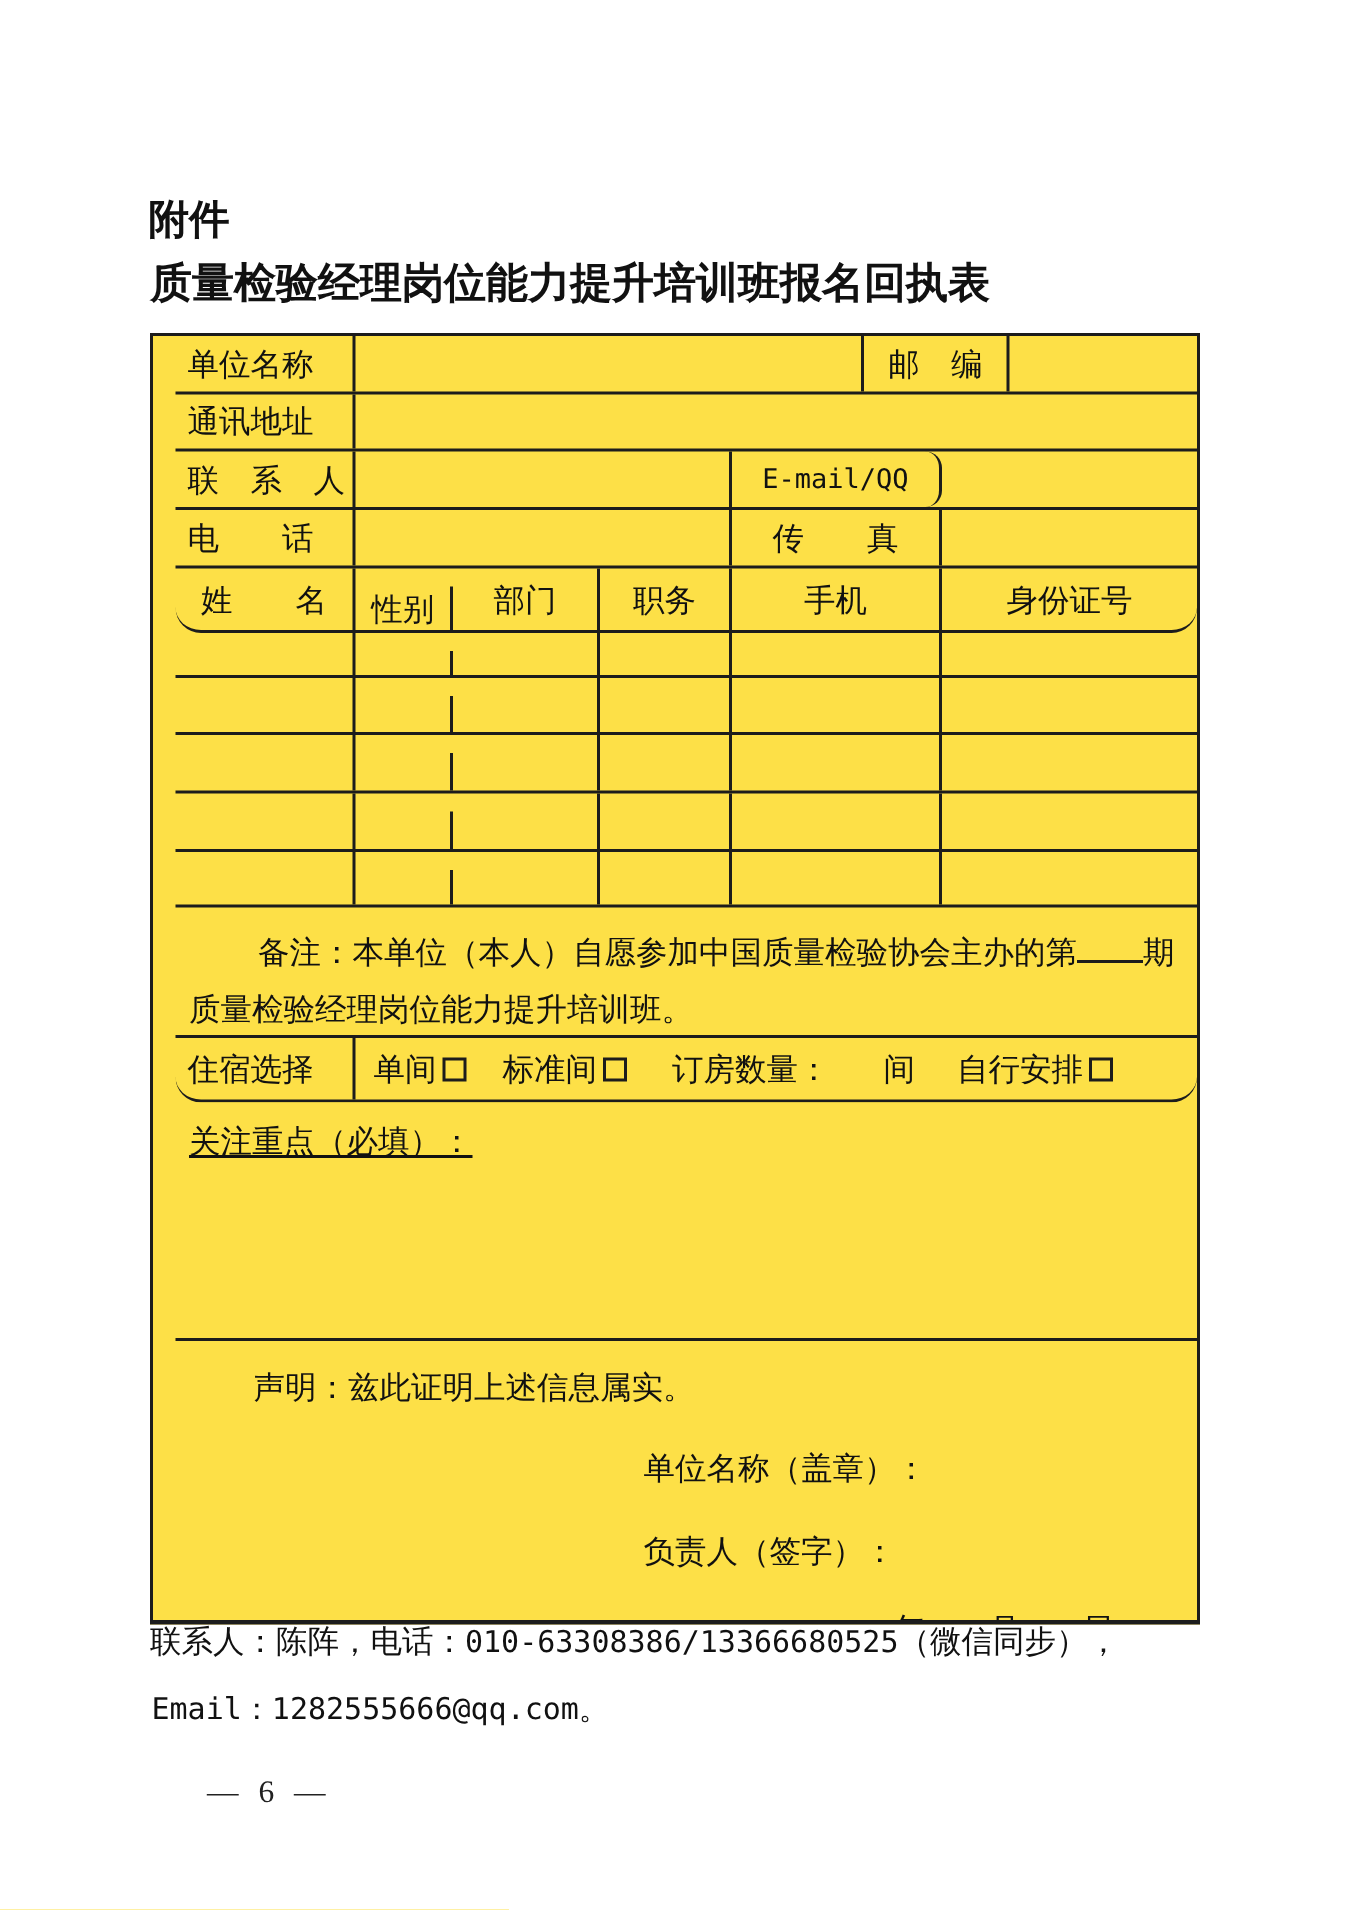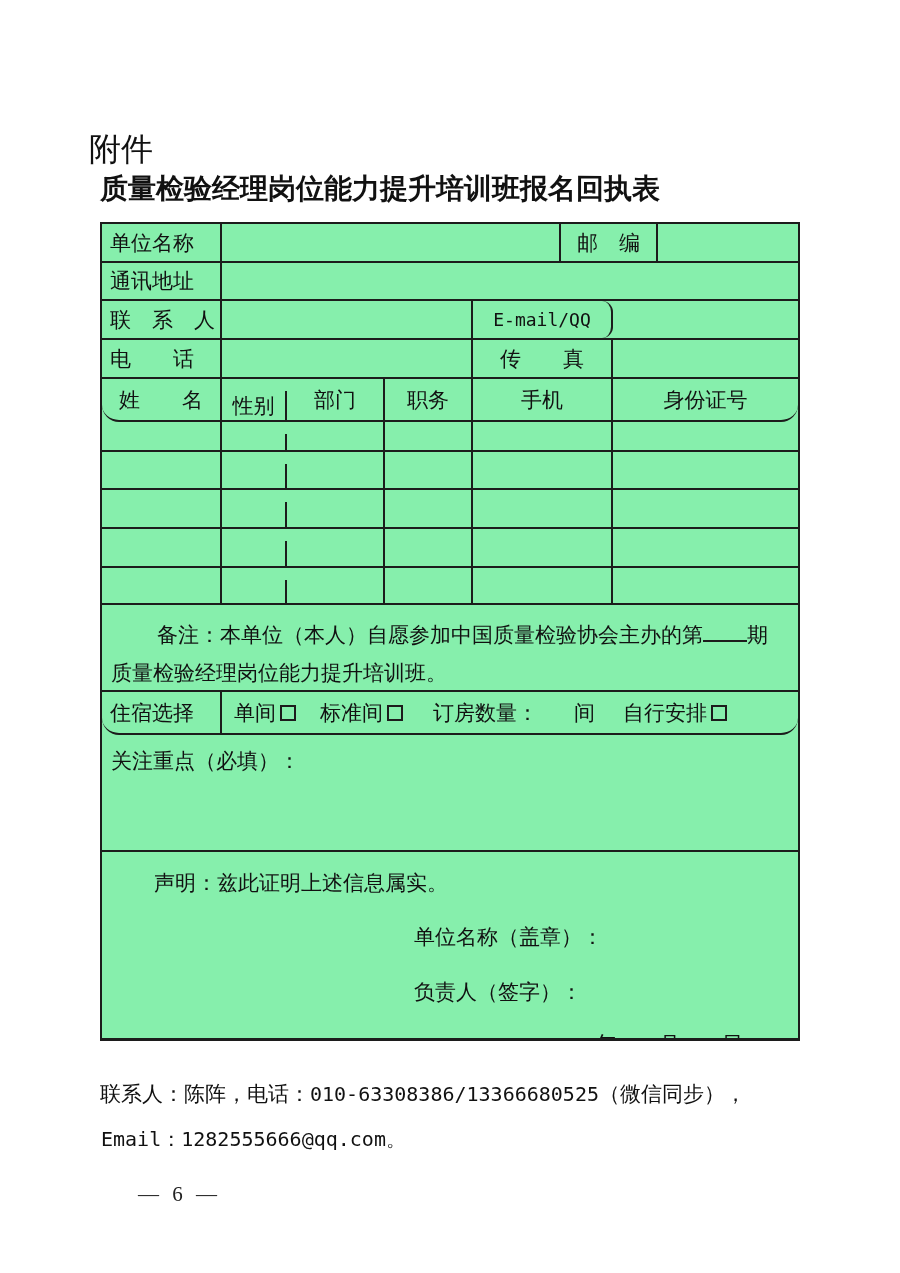--- a/index.html
+++ b/index.html
@@ -5,44 +5,44 @@
   :root { --ink:#1c1c1c; }
   * { margin:0; padding:0; box-sizing:border-box; }
   body {
     width:900px; height:1273px; background:#ffffff; color:#111;
     font-family:"Liberation Serif","DejaVu Serif",serif;
     position:relative; overflow:hidden;
   }
   .mono { font-family:"DejaVu Sans Mono","Liberation Mono",monospace; }
 
   .attachment {
-    position:absolute; left:89px; top:128px;
-    font-size:32px; font-weight:400;
+    position:absolute; left:99px; top:128px;
+    font-size:27px; font-weight:700;
     font-family:"Liberation Sans","DejaVu Sans",sans-serif;
   }
   .doc-title {
     position:absolute; left:100px; top:170px; width:700px;
     text-align:left; font-size:28px; font-weight:700; white-space:nowrap;
   }
 
   .form {
     position:absolute; left:100px; top:222px; width:700px;
-    border:2px solid var(--ink); border-bottom-width:3px; background:#86efac;
+    border:2px solid var(--ink); border-bottom-width:3px; background:#fde047;padding-left:15px;
   }
   .r { display:flex; border-bottom:2px solid var(--ink); }
   .r:last-child { border-bottom:none; }
   .c { border-right:2px solid var(--ink); display:flex; align-items:center; overflow:hidden; }
   .c:last-child { border-right:none; }
   .grow { flex:1; }
   .w120{width:120px;} .w339{width:339px;} .w97{width:97px;}
   .w251{width:251px;} .w140{width:140px;}
   .w65{width:65px;margin-top:12px;} .w98{width:98px;} .w88{width:88px;}
   .h39{height:39px;} .h38{height:38px;} .h43{height:43px;border-radius:17px;}
   .h30{height:30px;} .h37{height:37px;}
-  .h87{height:87px;} .h145{height:117px;} .h186{height:186px;}
+  .h87{height:87px;} .h145{height:159px;text-decoration:underline;} .h186{height:186px;}
 
   .lab { font-size:21px; padding-left:8px; white-space:nowrap; }
   .ctr { justify-content:center; padding-left:0; }
   .hdr { font-size:21px; justify-content:center; white-space:nowrap; }
   .emailqq { font-size:18px;border-radius:11px; }
 
   .remark-cell { display:block; padding:11px 9px 0 9px; font-size:21px; line-height:38px; }
   .remark-cell p { white-space:nowrap; }
   .remark-indent { display:inline-block; width:46px; }
   .ublank { display:inline-block; width:44px; height:1em; border-bottom:2px solid var(--ink); }

